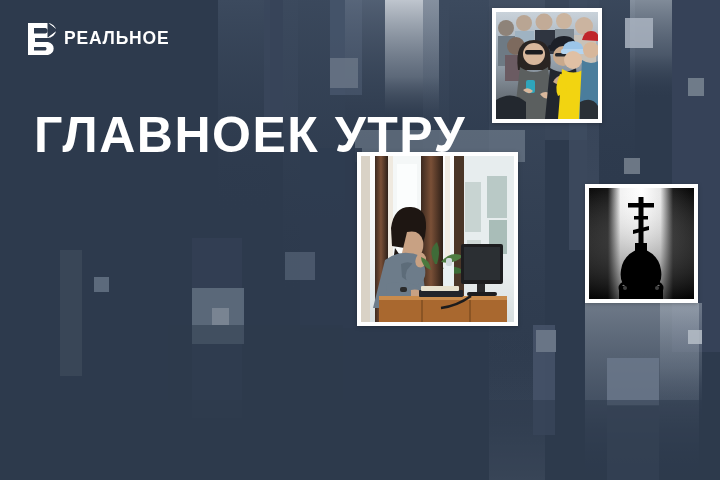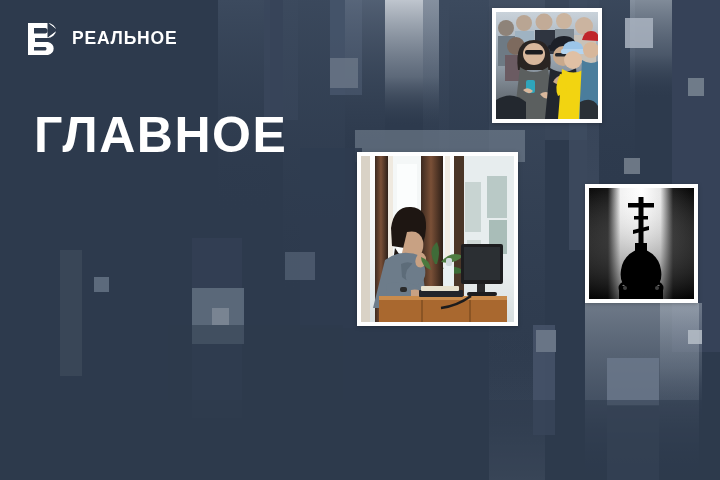--- a/index.html
+++ b/index.html
@@ -34,21 +34,20 @@
   .logo-mark {
     width: 30px; height: 33px;
     position: relative;
     flex: none;
   }
   .logo-mark svg { display: block; }
   .logo-text {
     display: flex;
     flex-direction: column;
     line-height: 1.03;
-    margin-left: 8px;
   }
   .logo-text span {
     color: #ffffff;
     font-size: 17.5px;
     font-weight: bold;
     letter-spacing: 0.8px;
     white-space: nowrap;
   }
 
   
@@ -178,20 +177,21 @@
         <path d="M20.5 0.5 L30.5 8 L20.5 15.5 Z" fill="#2d3a4d"></path>
       </svg>
     </span>
     <span class="logo-text">
       <span>РЕАЛЬНОЕ</span>
     </span>
   </div>
 
   <div class="headline">
     <span>ГЛАВНОЕ</span>
+    <span>К УТРУ</span>
   </div>
 
   <div class="photo" id="photo-crowd">
     <div class="inner">
       <svg viewBox="0 0 102 107" preserveAspectRatio="none" aria-hidden="true">
         <defs>
           <linearGradient id="cbg" x1="0" y1="0" x2="0" y2="1">
             <stop offset="0%" stop-color="#c9d2da"></stop>
             <stop offset="45%" stop-color="#98a4af"></stop>
             <stop offset="100%" stop-color="#4d5259"></stop>

